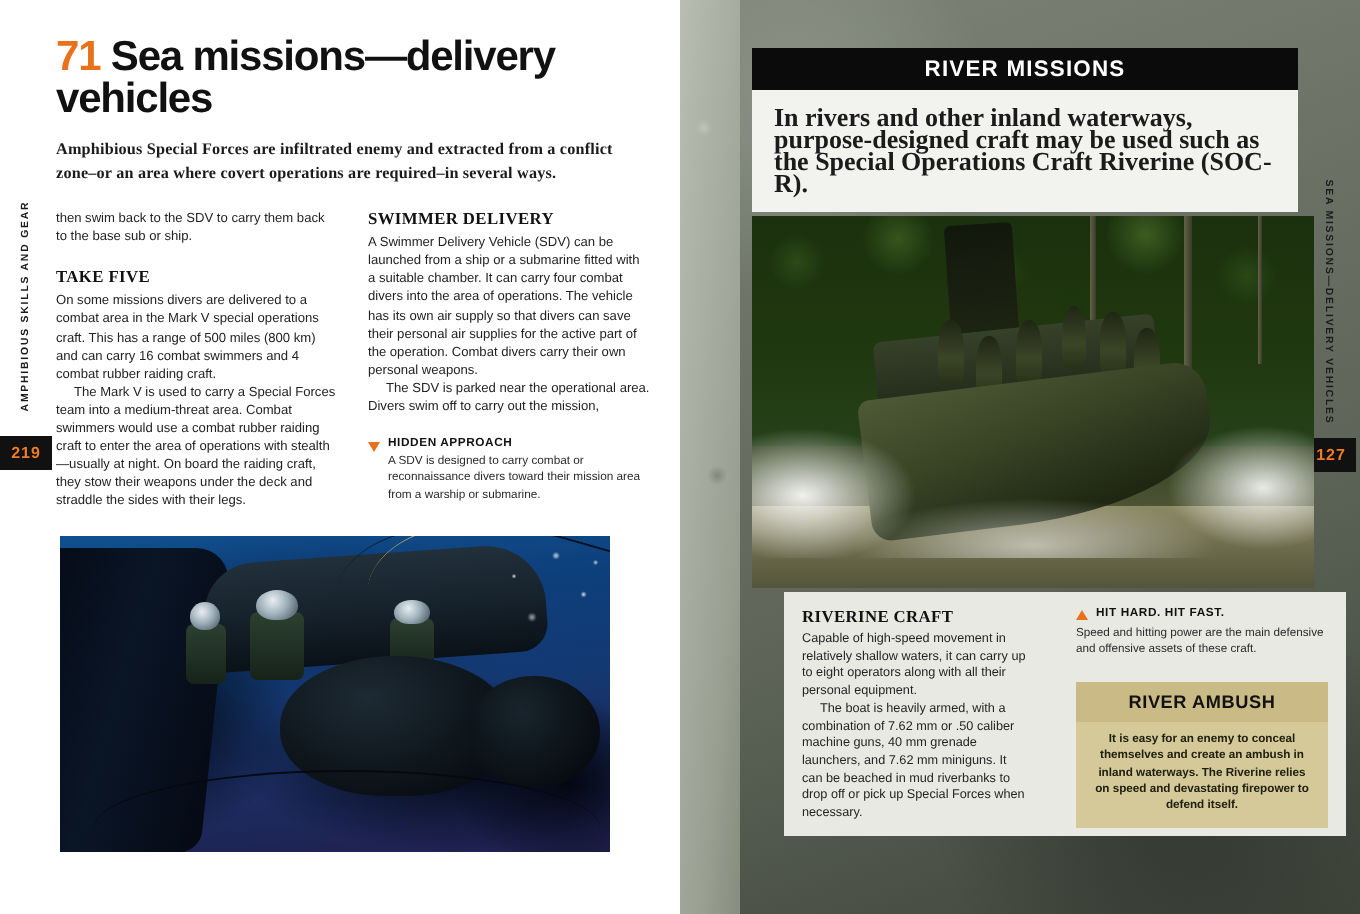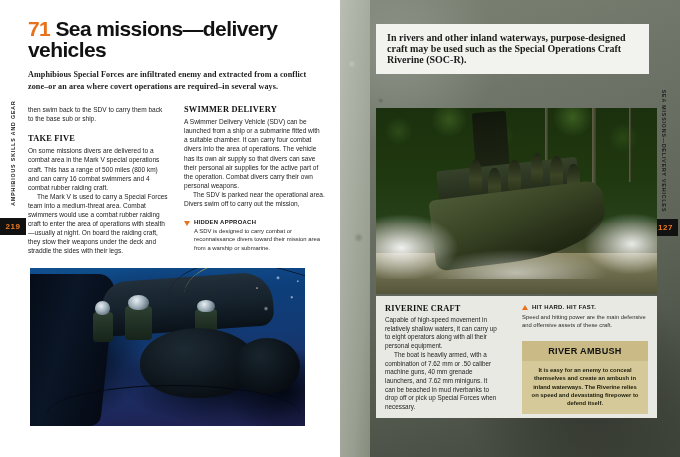--- a/index.html
+++ b/index.html
@@ -162,21 +162,21 @@
   }
 
   .intro-card{position:absolute;left:36px;top:24px;width:273px;}
   .intro-bar{
     background:#0b0b0b;color:#ffffff;height:21px;display:flex;align-items:center;
     justify-content:center;font-size:11.2px;font-weight:bold;letter-spacing:.6px;
   }
   .intro-text{
     background:#f2f2ee;padding:8px 11px 9px 11px;
     font-family:"Liberation Serif", serif;font-weight:bold;
-    font-size:10px;line-height:11px;color:#1b1b1b;
+    font-size:13px;line-height:11px;color:#1b1b1b;
   }
 
   .photo-river{
     position:absolute;left:36px;top:108px;width:281px;height:186px;overflow:hidden;
     background:linear-gradient(180deg,#17290f 0%,#1d3412 30%,#223a15 52%,#4d5334 78%,#6a6a4a 100%);
   }
   .jungle{
     position:absolute;left:0;top:0;width:100%;height:62%;
     background:
       radial-gradient(circle 14px at 8% 20%, #2c4a18 0%, rgba(44,74,24,0) 100%),
@@ -219,21 +219,21 @@
   }
   .crew{
     position:absolute;top:28%;width:4.6%;height:17%;
     background:linear-gradient(180deg,#202616 0%,#3b4526 60%,#2a3119 100%);
     border-radius:46% 46% 22% 22%;
   }
   .c1{left:33%;}.c2{left:40%;top:32%;}.c3{left:47%;}
   .c4{left:55%;top:24%;}.c5{left:62%;top:26%;}.c6{left:68%;top:30%;}
 
   .bottom-panel{
-    position:absolute;left:36px;top:296px;width:281px;height:122px;background:#e9e9e4;
+    position:absolute;left:52px;top:296px;width:281px;height:122px;background:#e9e9e4;
   }
   .bp-inner{display:flex;padding:8px 9px 0 9px;gap:11px;}
   .bp-left{width:124px;}
   .bp-right{width:126px;margin-left:12px;}
   .bp-head{
     font-family:"Liberation Serif", serif;font-weight:bold;font-size:8.4px;color:#121212;
     letter-spacing:.2px;margin-bottom:3px;
   }
   .bp-copy{font-size:6.35px;line-height:8.7px;color:#242424;}
   .bp-copy p{margin:0;}
@@ -336,20 +336,21 @@
 
   <div class="page-right">
 
     <div class="gutter-strip"></div>
 
     <div class="side-label-right">SEA MISSIONS—DELIVERY VEHICLES</div>
 
     <div class="folio-right">127</div>
 
     <div class="intro-card">
+      <div class="intro-bar">RIVER MISSIONS</div>
       <div class="intro-text">In rivers and other inland waterways, purpose-designed craft may be used such as the Special Operations Craft Riverine (SOC-R).</div>
     </div>
 
     <div class="photo-river">
       <div class="jungle"></div>
       <div class="trunk t1"></div>
       <div class="trunk t2"></div>
       <div class="trunk t3"></div>
       <div class="river-water"></div>
       <div class="boat-mast"></div>

